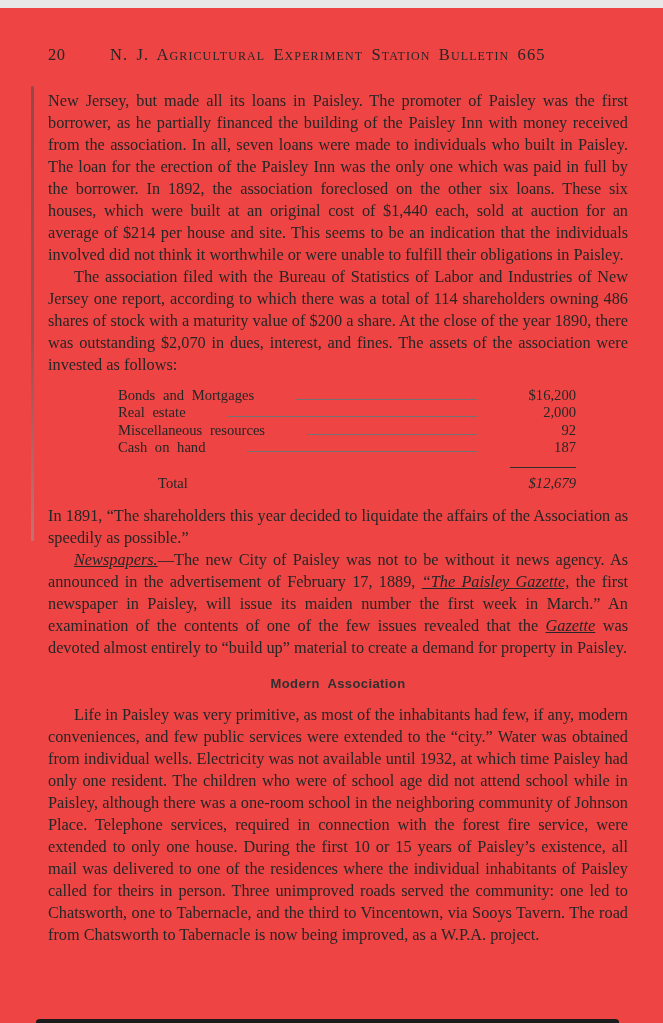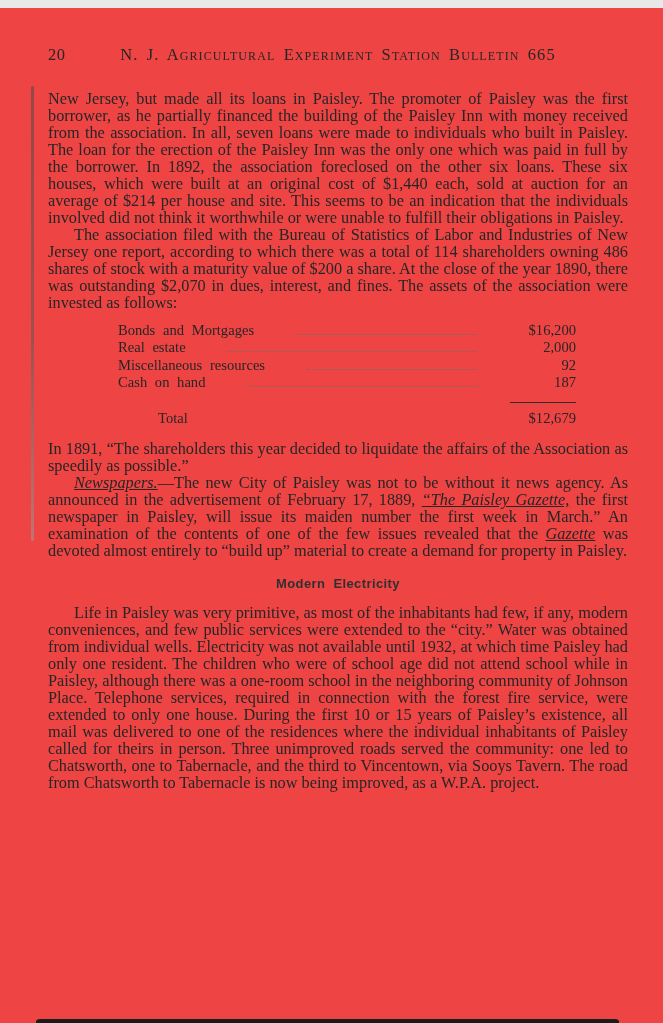--- a/index.html
+++ b/index.html
@@ -18,32 +18,32 @@
 
   .header {
     display: flex;
     align-items: baseline;
     margin-bottom: 25px;
     font-size: 16.5px;
   }
   .pagenum { width: 62px; letter-spacing: 0.5px; }
   .runtitle {
     flex: 1;
-    text-align: center;
+    text-align: left;
     font-variant: small-caps;
     letter-spacing: 1.1px;
     word-spacing: 3px;
     font-size: 16.5px;
   }
 
   p.body {
     margin: 0;
     text-align: justify;
     font-size: 16.3px;
-    line-height: 17px;
+    line-height: 22px;
     hyphens: none;
   }
   p.ind { text-indent: 26px; }
   .it { font-style: italic; text-decoration: underline; }
 
   .assets {
     margin: 11px 0 13px 70px;
     width: 458px;
     font-size: 14.6px;
     line-height: 17.4px;
@@ -62,20 +62,21 @@
     justify-content: space-between;
     align-items: flex-end;
     margin-top: 10px;
   }
   .tlbl { margin-left: 40px; }
   .tval {
     min-width: 66px;
     text-align: right;
     border-top: 1.5px solid #2e2e2e;
     padding-top: 7px;
+    font-style: italic;
   }
 
   .heading {
     text-align: center;
     font-family: "Liberation Sans", sans-serif;
     font-weight: bold;
     font-size: 13px;
     letter-spacing: 0.4px;
     word-spacing: 4px;
     color: #303030;
@@ -144,21 +145,21 @@
       <div class="trow">
         <span class="tlbl">Total</span>
         <span class="tval">$12,679</span>
       </div>
     </div>
 
     <p class="body">In 1891, “The shareholders this year decided to liquidate the affairs of the Association as speedily as possible.”</p>
 
     <p class="body ind"><span class="it">Newspapers.</span><span>—The new City of Paisley was not to be without it news agency. As announced in the advertisement of February 17, 1889, </span><span class="it">“The Paisley Gazette,</span><span> the first newspaper in Paisley, will issue its maiden number the first week in March.” An examination of the contents of one of the few issues revealed that the </span><span class="it">Gazette</span><span> was devoted almost entirely to “build up” material to create a demand for property in Paisley.</span></p>
 
-    <div class="heading">Modern Electricity</div>
+    <div class="heading">Modern Association</div>
 
     <p class="body ind">Life in Paisley was very primitive, as most of the inhabitants had few, if any, modern conveniences, and few public services were extended to the “city.” Water was obtained from individual wells. Electricity was not available until 1932, at which time Paisley had only one resident. The children who were of school age did not attend school while in Paisley, although there was a one-room school in the neighboring community of Johnson Place. Telephone services, required in connection with the forest fire service, were extended to only one house. During the first 10 or 15 years of Paisley’s existence, all mail was delivered to one of the residences where the individual inhabitants of Paisley called for theirs in person. Three unimproved roads served the community: one led to Chatsworth, one to Tabernacle, and the third to Vincentown, via Sooys Tavern. The road from Chatsworth to Tabernacle is now being improved, as a W.P.A. project.</p>
 
 
   </div>
 
   <div class="bottom-bar"></div>
 </div>
 
 </body></html>

